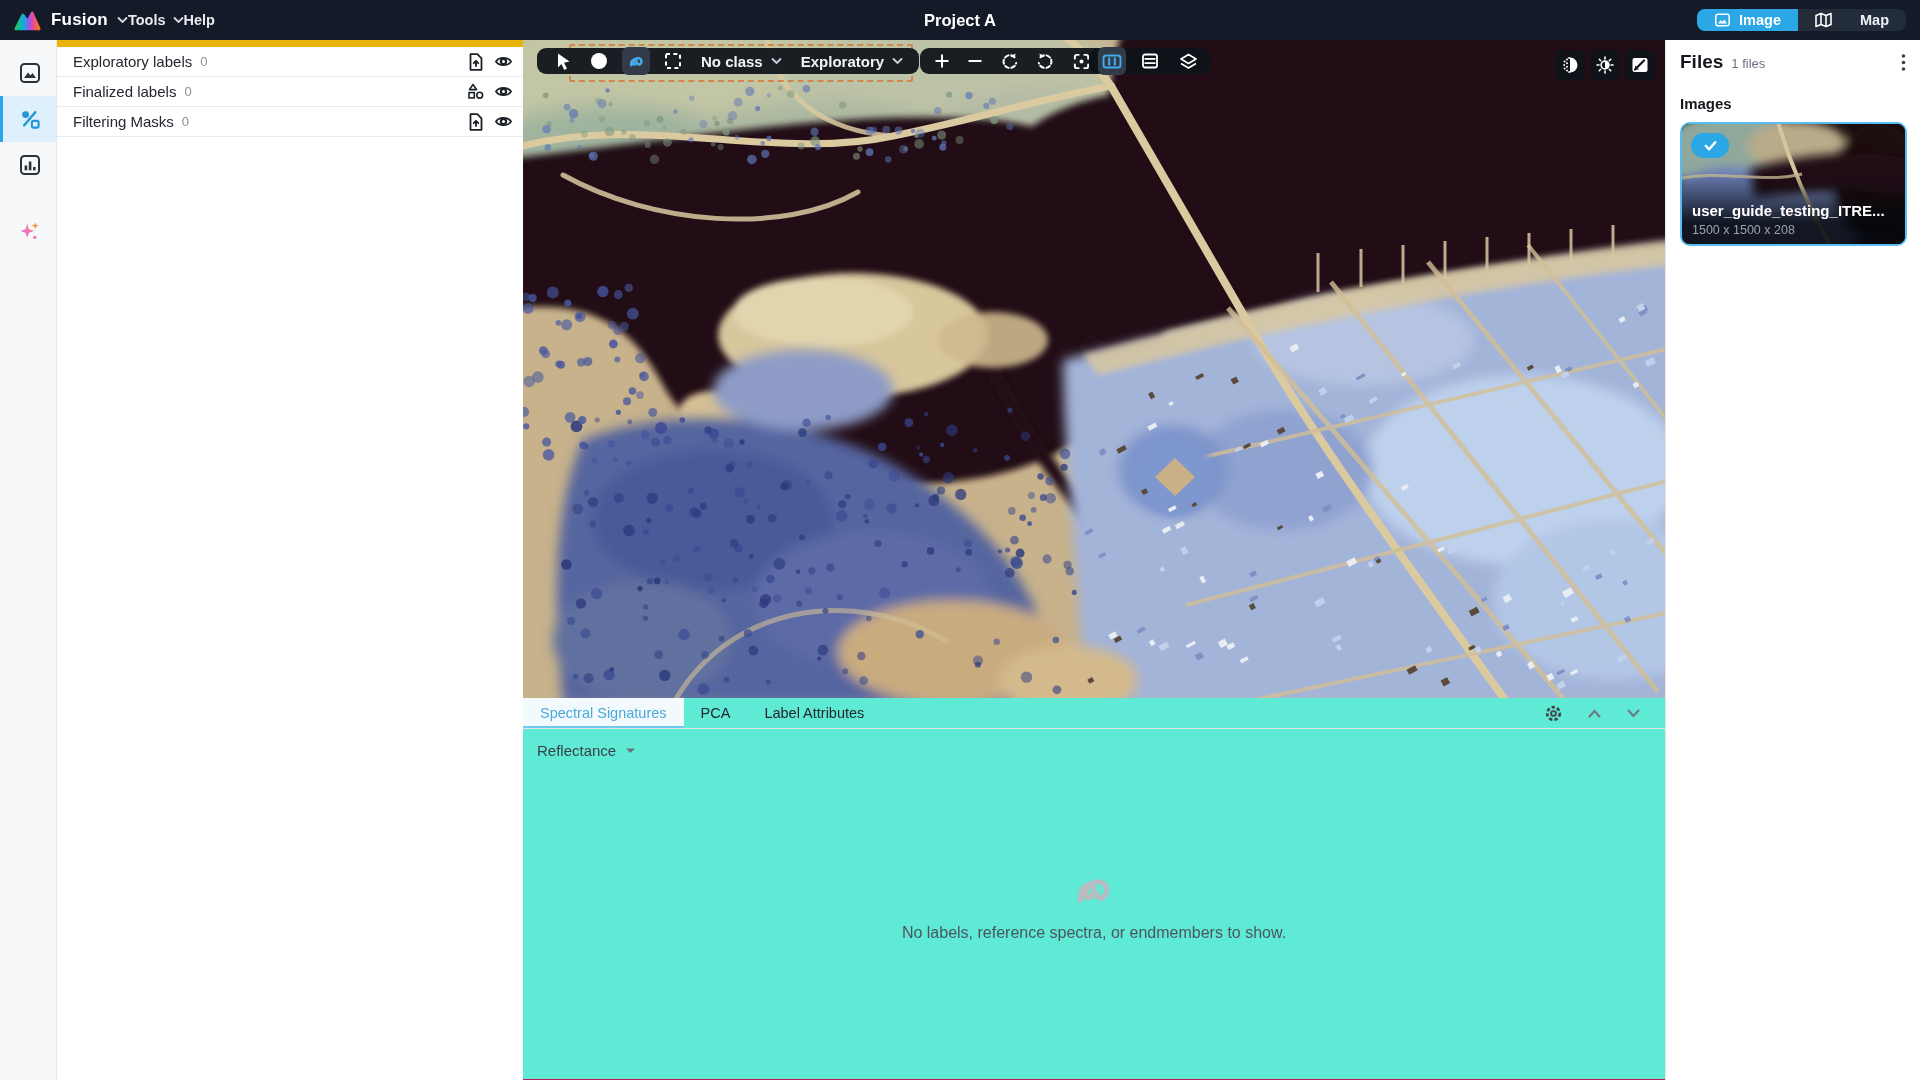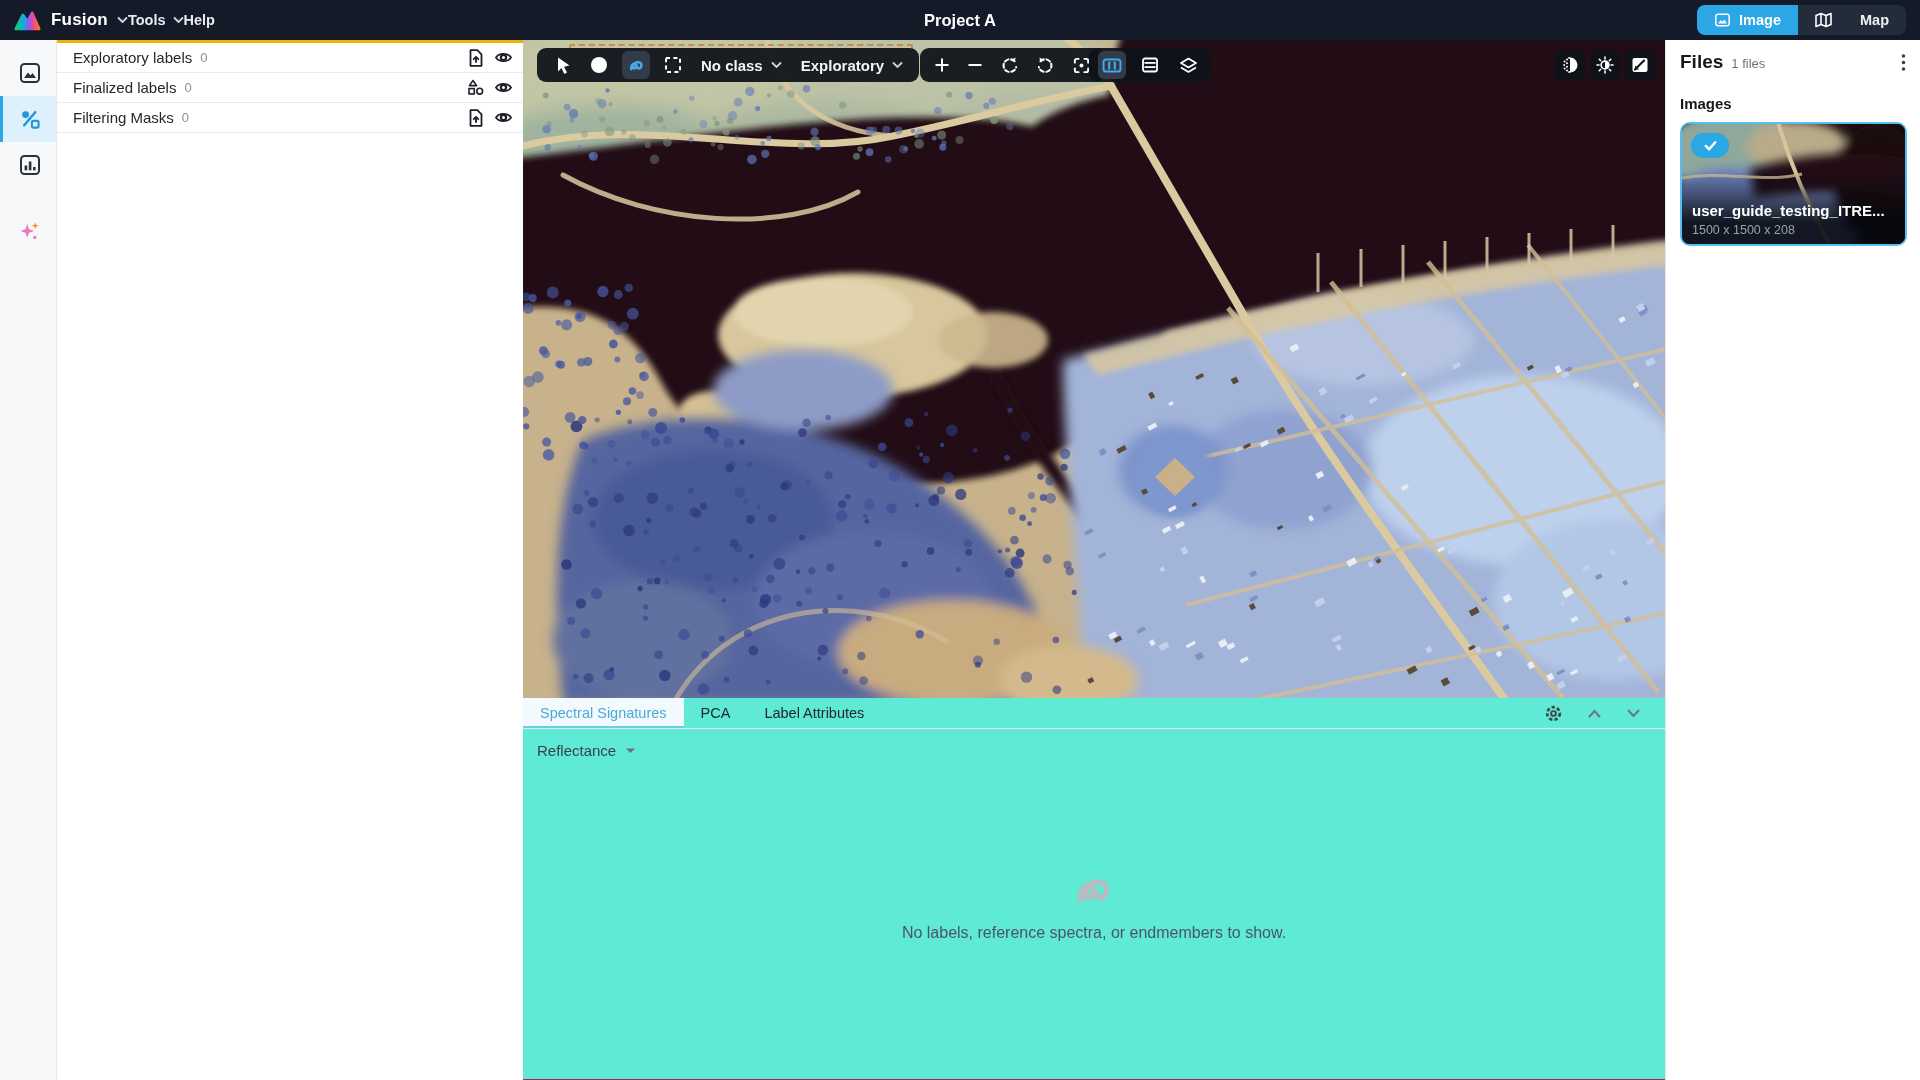--- a/index.html
+++ b/index.html
@@ -9,53 +9,53 @@
   
   .topbar { height:40px; background:#141a28; display:flex; align-items:center;
     padding:0 14px; position:relative; z-index:10; }
   .brand { display:flex; align-items:center; gap:9px; margin-left:10px; cursor:pointer; }
   .brand-name { color:#fff; font-size:17px; font-weight:700; letter-spacing:.2px; }
   .menu-item { display:flex; align-items:center; gap:7px; color:#e8eaee;
     font-size:14.5px; font-weight:600; cursor:pointer; }
   .proj-title { position:absolute; left:50%; transform:translateX(-50%);
     color:#fff; font-size:16.5px; font-weight:700; }
   .view-switch { margin-left:auto; display:flex; border-radius:8px; overflow:hidden; }
-  .vs-btn { height:30px; display:flex; align-items:center; gap:8px; padding:0 17px;
+  .vs-btn { height:22px; display:flex; align-items:center; gap:8px; padding:0 17px;
     border:none; font-size:14.5px; font-weight:700; cursor:pointer;
     font-family:inherit; color:#fff; }
   .vs-image { background:#2aa7e4; }
   .vs-map { background:#232c3a; color:#eef1f5;gap:28px; }
 
   
   .main { display:flex; height:1040px; }
 
   .rail { width:57px; background:#f7f8f9; border-right:1px solid #e7e8ea;
     display:flex; flex-direction:column; padding-top:10px; }
   .rail-item { height:46px; display:flex; align-items:center; justify-content:center;
     border-left:3px solid transparent; cursor:pointer; }
   .rail-item.active { background:#def0fb; border-left-color:#2aa7e4; }
   .rail-item.spark { margin-top:20px; }
 
   .labels-panel { width:466px; background:#fff; display:flex; flex-direction:column; }
   .lp-title { font-size:19px; font-weight:700; color:#15181d; padding:14px 16px 11px; }
   .lp-row { height:30px; display:flex; align-items:center; padding:0 10px 0 16px;
     border-bottom:1px solid #e8eaec; font-size:15px; color:#23272e; cursor:pointer; }
-  .lp-rows { border-top:3px solid #eab308; }
+  .lp-rows { border-top:7px solid #eab308; }
   .lp-count { color:#8a919b; font-size:13px; margin-left:8px; }
   .lp-actions { margin-left:auto; display:flex; gap:10px; align-items:center; }
   .icon-btn { display:grid; place-items:center; cursor:pointer; background:none; border:none; padding:0; }
 
   
   .center { width:1142px; display:flex; flex-direction:column; }
   .viewer { height:658px; position:relative; background:#23141a; overflow:hidden; }
   .scene { position:absolute; inset:0; }
   .roi { position:absolute; left:46px; top:4px; width:344px; height:38px;
     border:2px dashed rgba(213,120,52,.8); border-radius:2px; z-index:1; }
   .tb { position:absolute; top:8px; display:flex; align-items:center;
-    background:rgba(15,19,27,.94); border-radius:9px; z-index:2; height:34px; }
+    background:rgba(15,19,27,.94); border-radius:9px; z-index:2; height:26px; }
   .tb1 { left:14px; padding:0 11px; gap:9px; }
   .tb2 { left:397px; padding:0 14px; gap:17px; }
   .tb3 { left:566px; padding:0 9px; gap:10px; }
   .tool { width:28px; height:28px; display:grid; place-items:center; border-radius:6px;
     cursor:pointer; background:none; border:none; }
   .tool.active { background:#333b48; }
   .dd { display:flex; align-items:center; gap:8px; color:#f2f4f7; font-size:15px;
     font-weight:600; padding:0 5px; cursor:pointer; white-space:nowrap; }
   .tbr { position:absolute; right:10px; top:10px; display:flex; gap:5px; z-index:2; }
   .disp-btn { width:30px; height:30px; background:rgba(15,19,27,.94); border-radius:6px;

